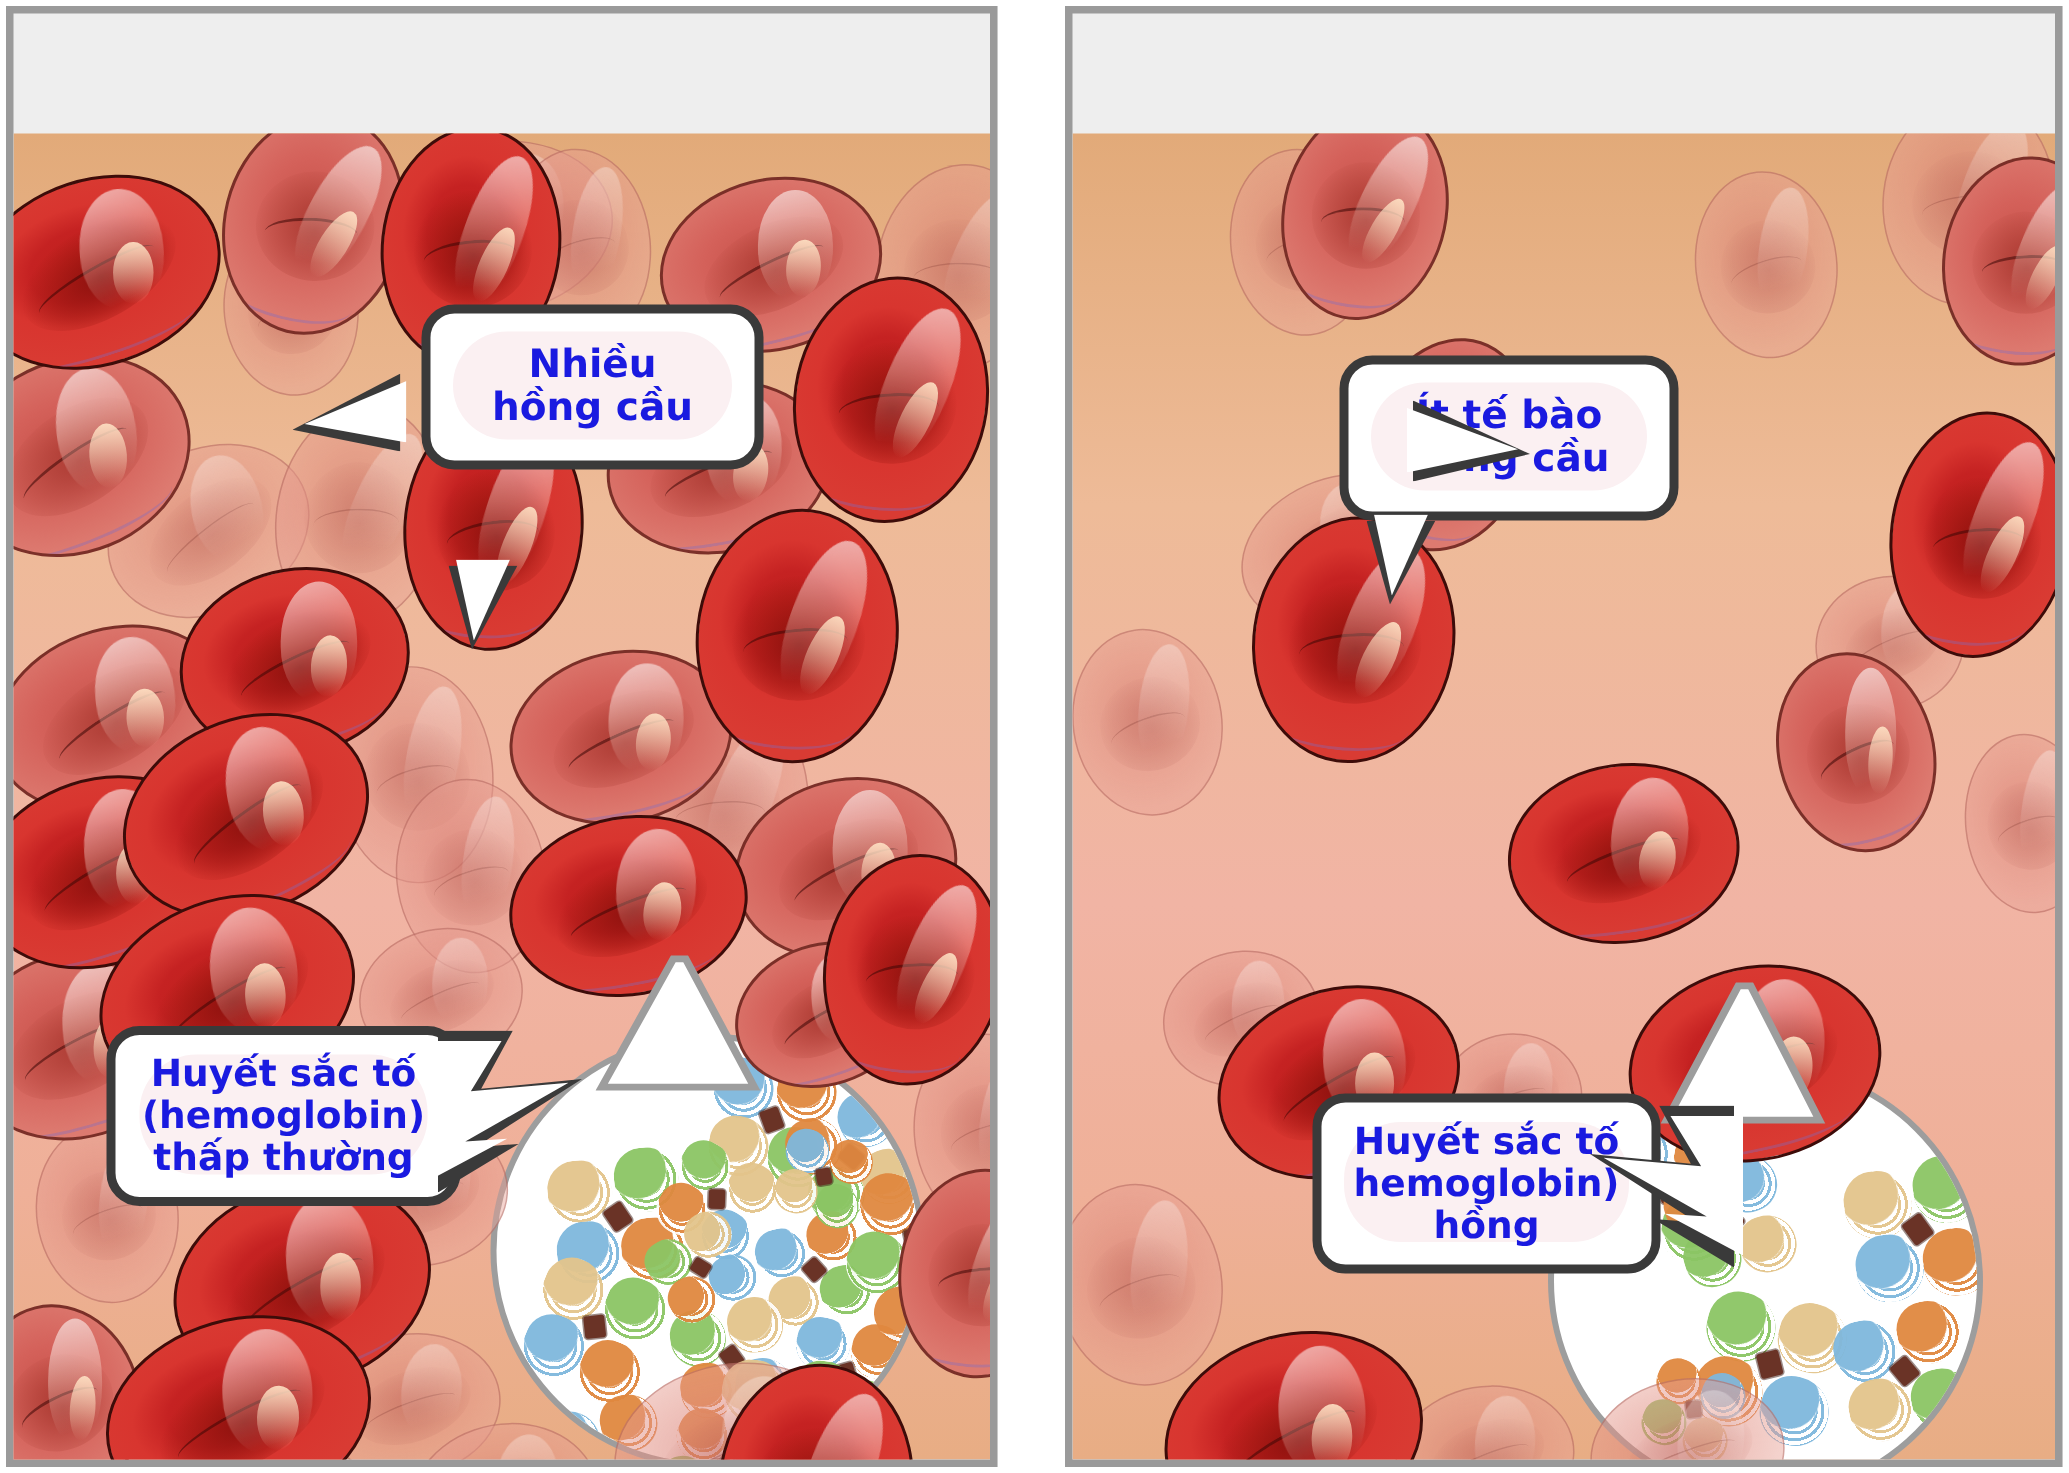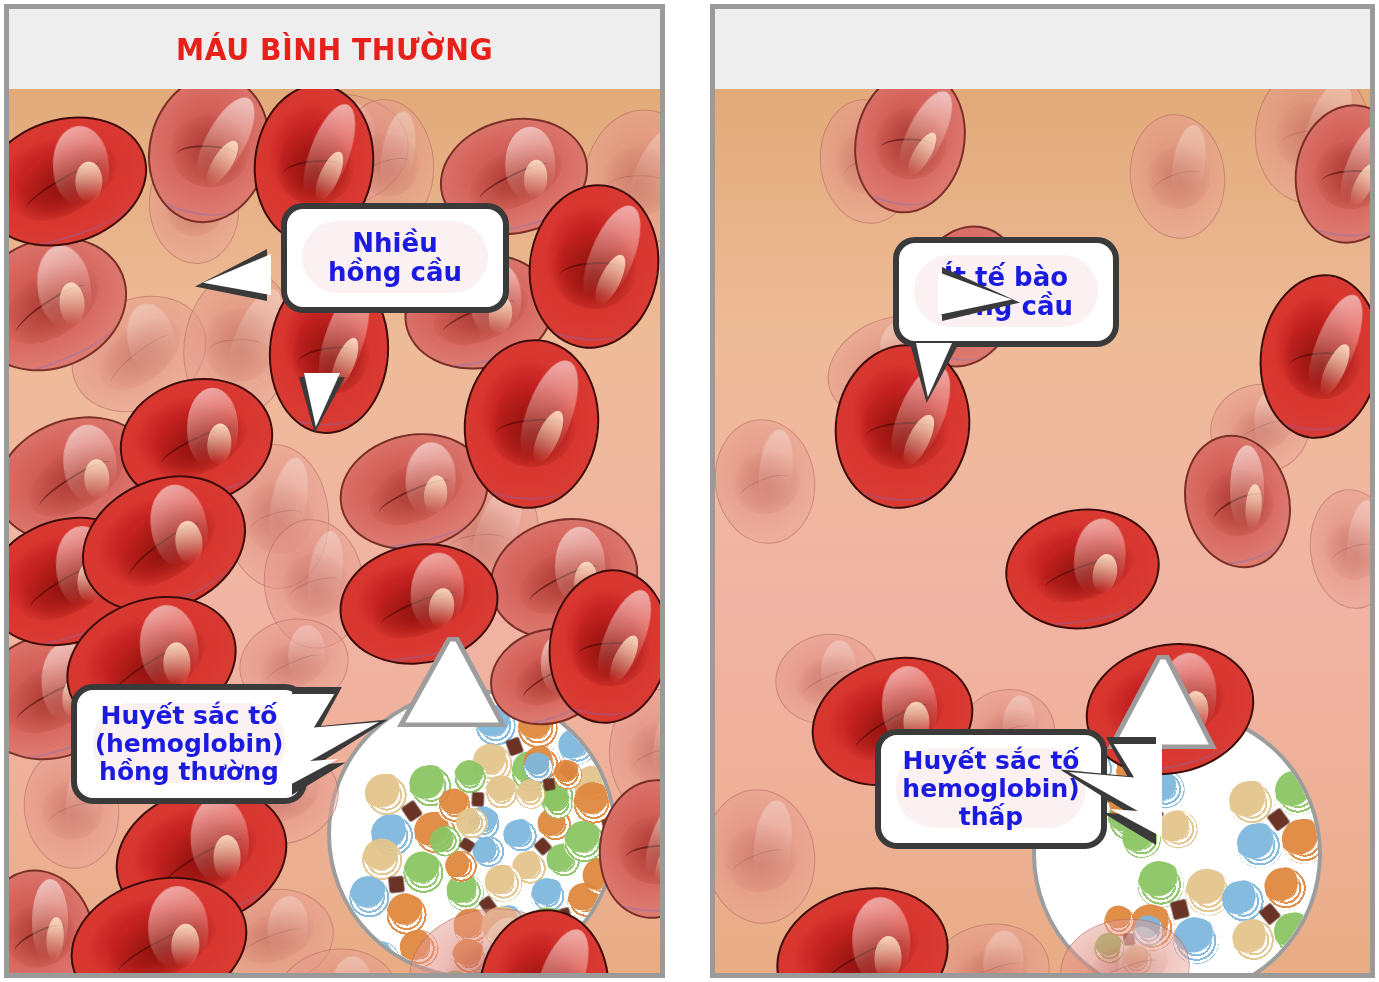--- a/index.html
+++ b/index.html
@@ -100,23 +100,20 @@
       clip-path:polygon(0 0, 52% 0, 30% 36%, 100% 30%, 26% 72%, 56% 70%, 0 100%);}
   .tail-zig-l .fi{position:absolute;left:-6px;top:7px;right:9px;bottom:8px;background:#ffffff;
       clip-path:polygon(0 0, 52% 0, 30% 36%, 100% 30%, 26% 72%, 56% 70%, 0 100%);}
 </style>
 </head>
 <body>
 
 <div class="stage">
 
   <div class="panel" id="panel-left">
-    <div class="panel-header">
-      <div class="panel-title">MÁU BÌNH THƯỜNG</div>
-    </div>
     <div class="panel-body" id="body-left">
       <div id="cells-left">
           <div class="rbc" style="left: -30px; top: 30px; width: 170px; height: 125px; transform: rotate(-18deg); z-index: 3;">
             <div class="body">
               <div class="dimple"></div>
               <div class="gloss"></div>
               <div class="gloss2"></div>
               <div class="edge"></div>
             </div>
           </div>
@@ -553,21 +550,21 @@
 
       <div class="tail tail-zig" style="left:283px;top:598px;">
         <div class="sh"></div>
           <div class="fi"></div>
       </div>
       <div class="bubble" id="bubble-hb-l" style="left:62px;top:595px;width:236px;height:120px;">
         <div class="tint"></div>
         <div class="txt" style="font-size:25px;">
           <div>Huyết sắc tố</div>
           <div>(hemoglobin)</div>
-          <div>hồng thường</div>
+          <div>thấp thường</div>
         </div>
       </div>
     </div>
   </div>
 
   <div class="panel" id="panel-right">
     <div class="panel-body" id="body-right">
       <div id="cells-right">
           <div class="rbc mid" style="left: 140px; top: -20px; width: 110px; height: 145px; transform: rotate(12deg); z-index: 2;">
             <div class="body">
@@ -791,19 +788,19 @@
 
       <div class="tail tail-zig-l" style="left:345px;top:648px;">
         <div class="sh"></div>
           <div class="fi"></div>
       </div>
       <div class="bubble" id="bubble-hb-r" style="left:160px;top:640px;width:232px;height:120px;">
         <div class="tint"></div>
         <div class="txt" style="font-size:25px;">
           <div>Huyết sắc tố</div>
           <div>hemoglobin)</div>
-          <div>thấp</div>
+          <div>hồng</div>
         </div>
       </div>
     </div>
   </div>
 
 </div>
 
 </body></html>

